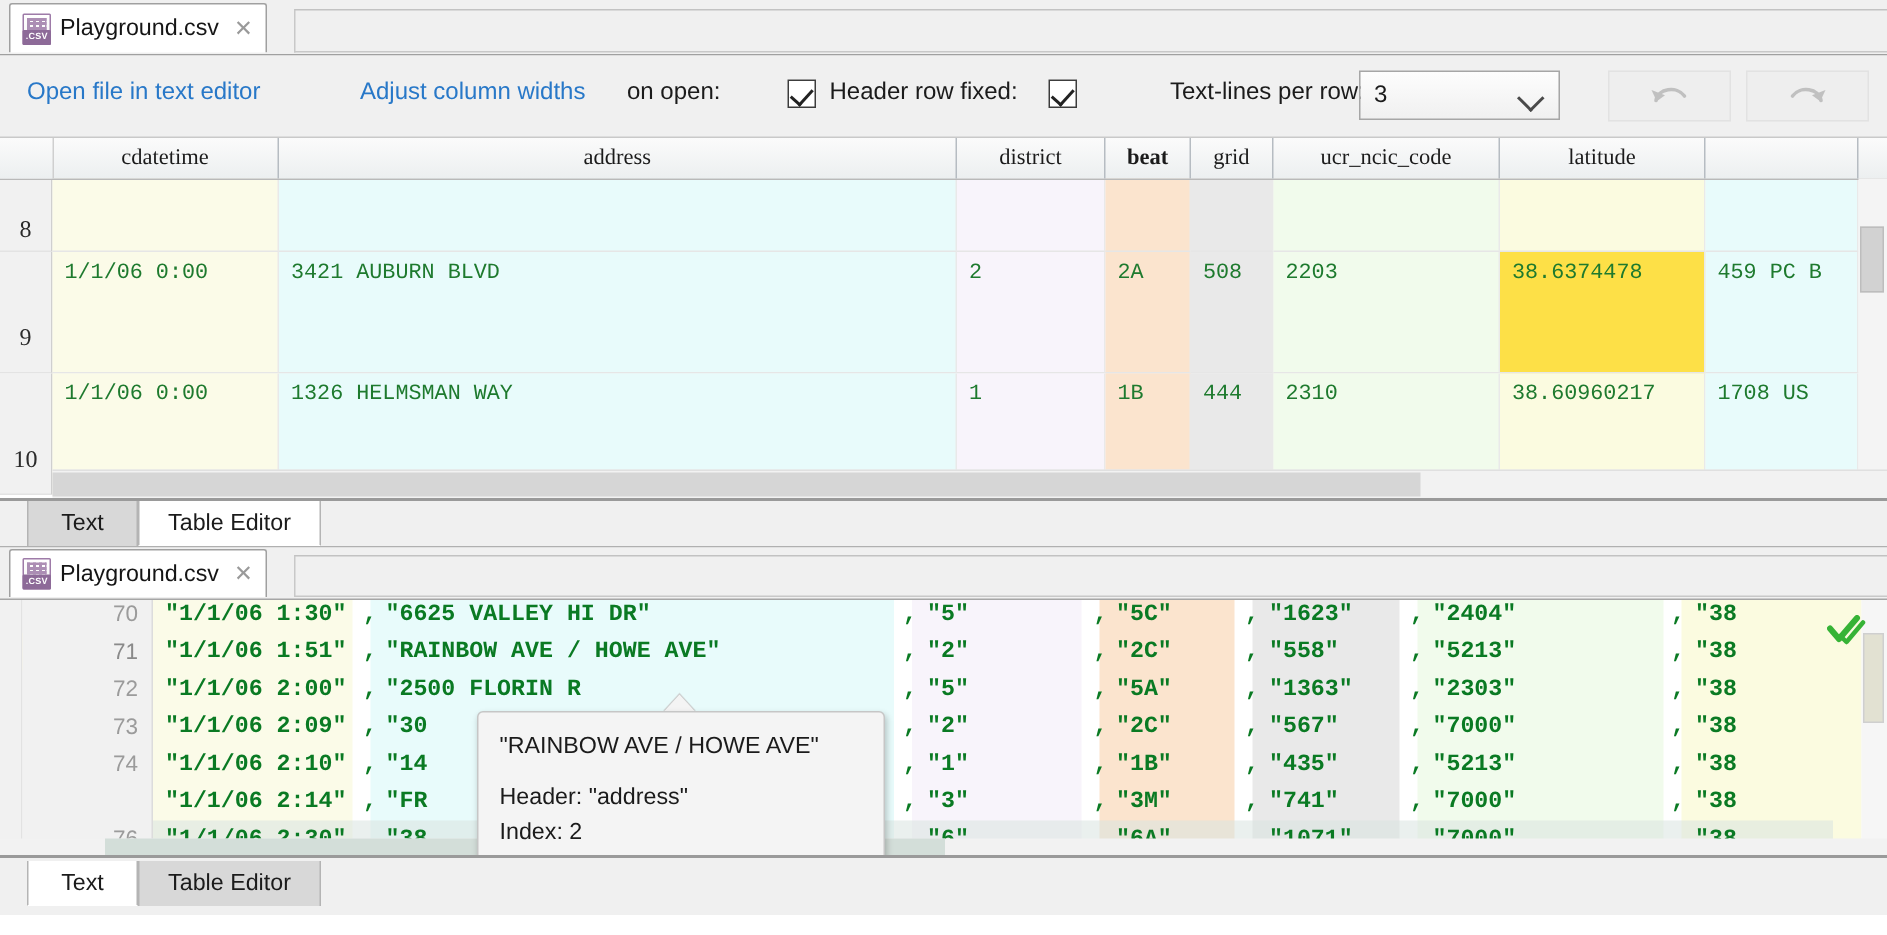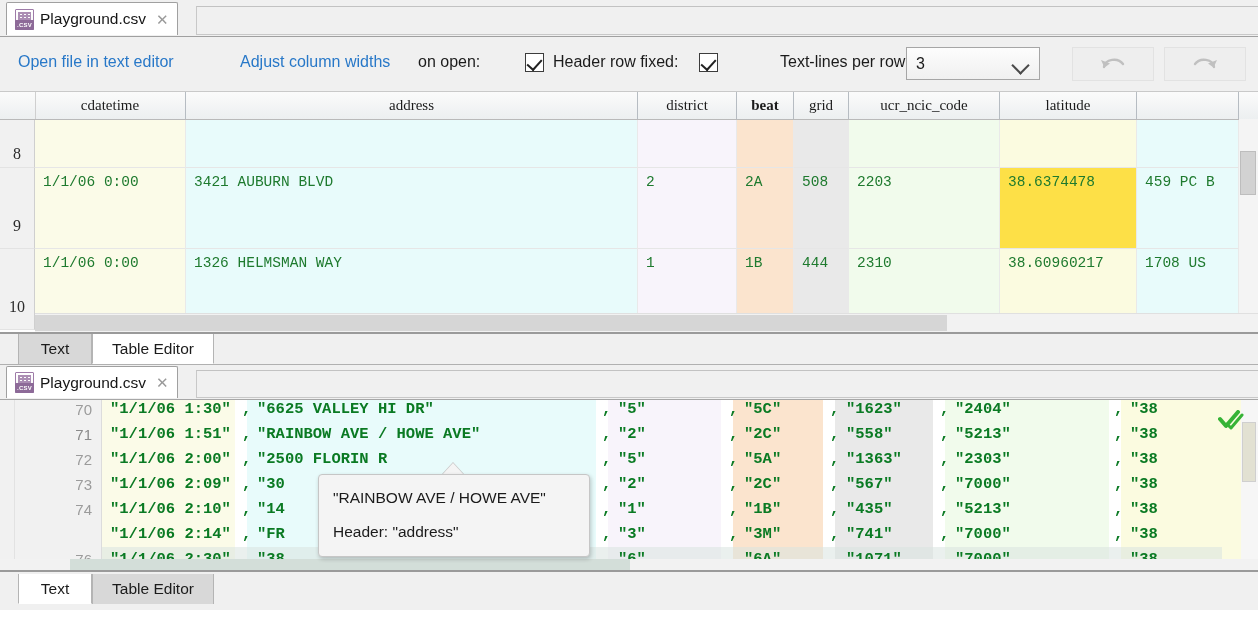--- a/index.html
+++ b/index.html
@@ -356,20 +356,21 @@
     <div class="ehscroll">
       <div class="ehthumb"></div>
     </div>
   </div>
 
   <div class="tip-arrow" style="left:442px;top:463px;"></div>
   <div class="tip" style="left:318px;top:474px;width:272px;">
     <div class="t-line">"RAINBOW AVE / HOWE AVE"</div>
     <div class="t-gap"></div>
     <div class="t-line">Header: "address"</div>
+    <div class="t-line">Index: 2</div>
   </div>
 
   <div class="botbar">
     <div class="subtab active" style="left:18px;width:74px;top:2px;">Text</div>
     <div class="subtab inactive" style="left:92px;width:122px;top:2px;">Table Editor</div>
   </div>
 
 </div>
 
 </body></html>

